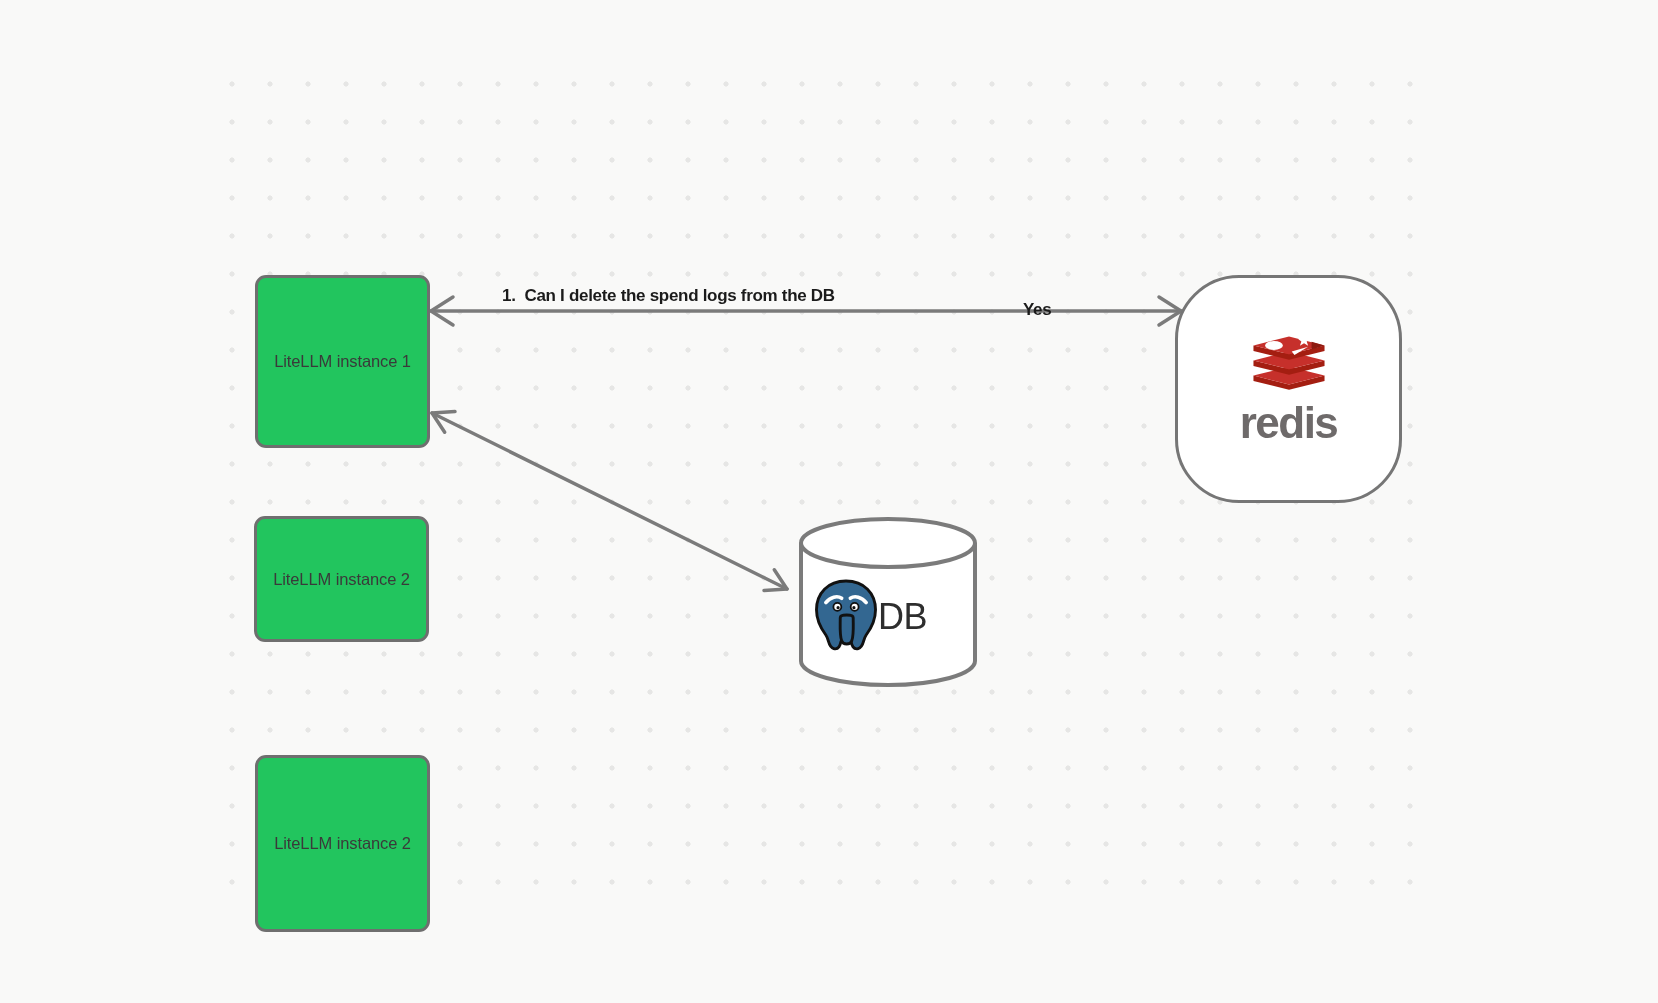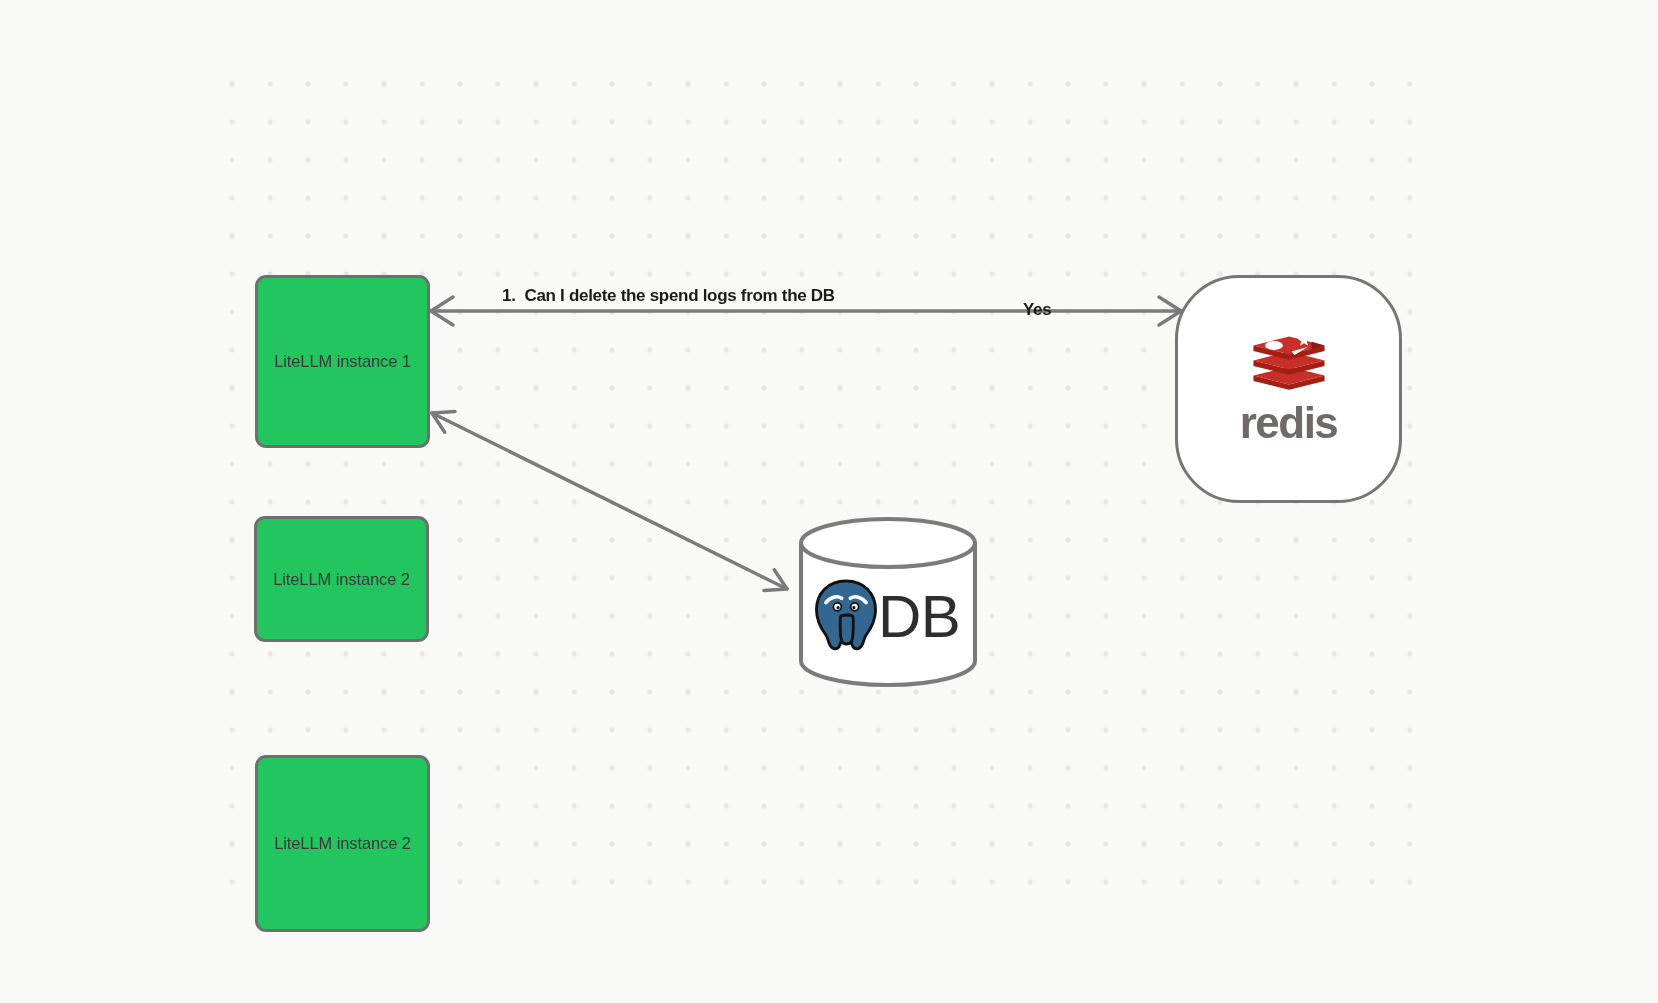--- a/index.html
+++ b/index.html
@@ -43,21 +43,21 @@
   }
   #edge1-label{left:502px;top:282px;}
   #edge1-answer{left:1023px;top:296px;}
   #edge2-label{left:575px;top:451px;}
   .arrow-layer{position:absolute;inset:0;pointer-events:none;}
   .db-inner{
     position:absolute;left:810px;top:578px;
     display:flex;align-items:center;
   }
   .db-text{
-    font-size:60px;color:#2e2e2e;letter-spacing:-0.5px;margin-left:-4px;line-height:1;
+    font-size:36px;color:#2e2e2e;letter-spacing:-0.5px;margin-left:-4px;line-height:1;
   }
   svg{display:block;}
 </style>
 </head>
 <body>
 
 <div class="canvas">
 
   <div class="dots"></div>
 

